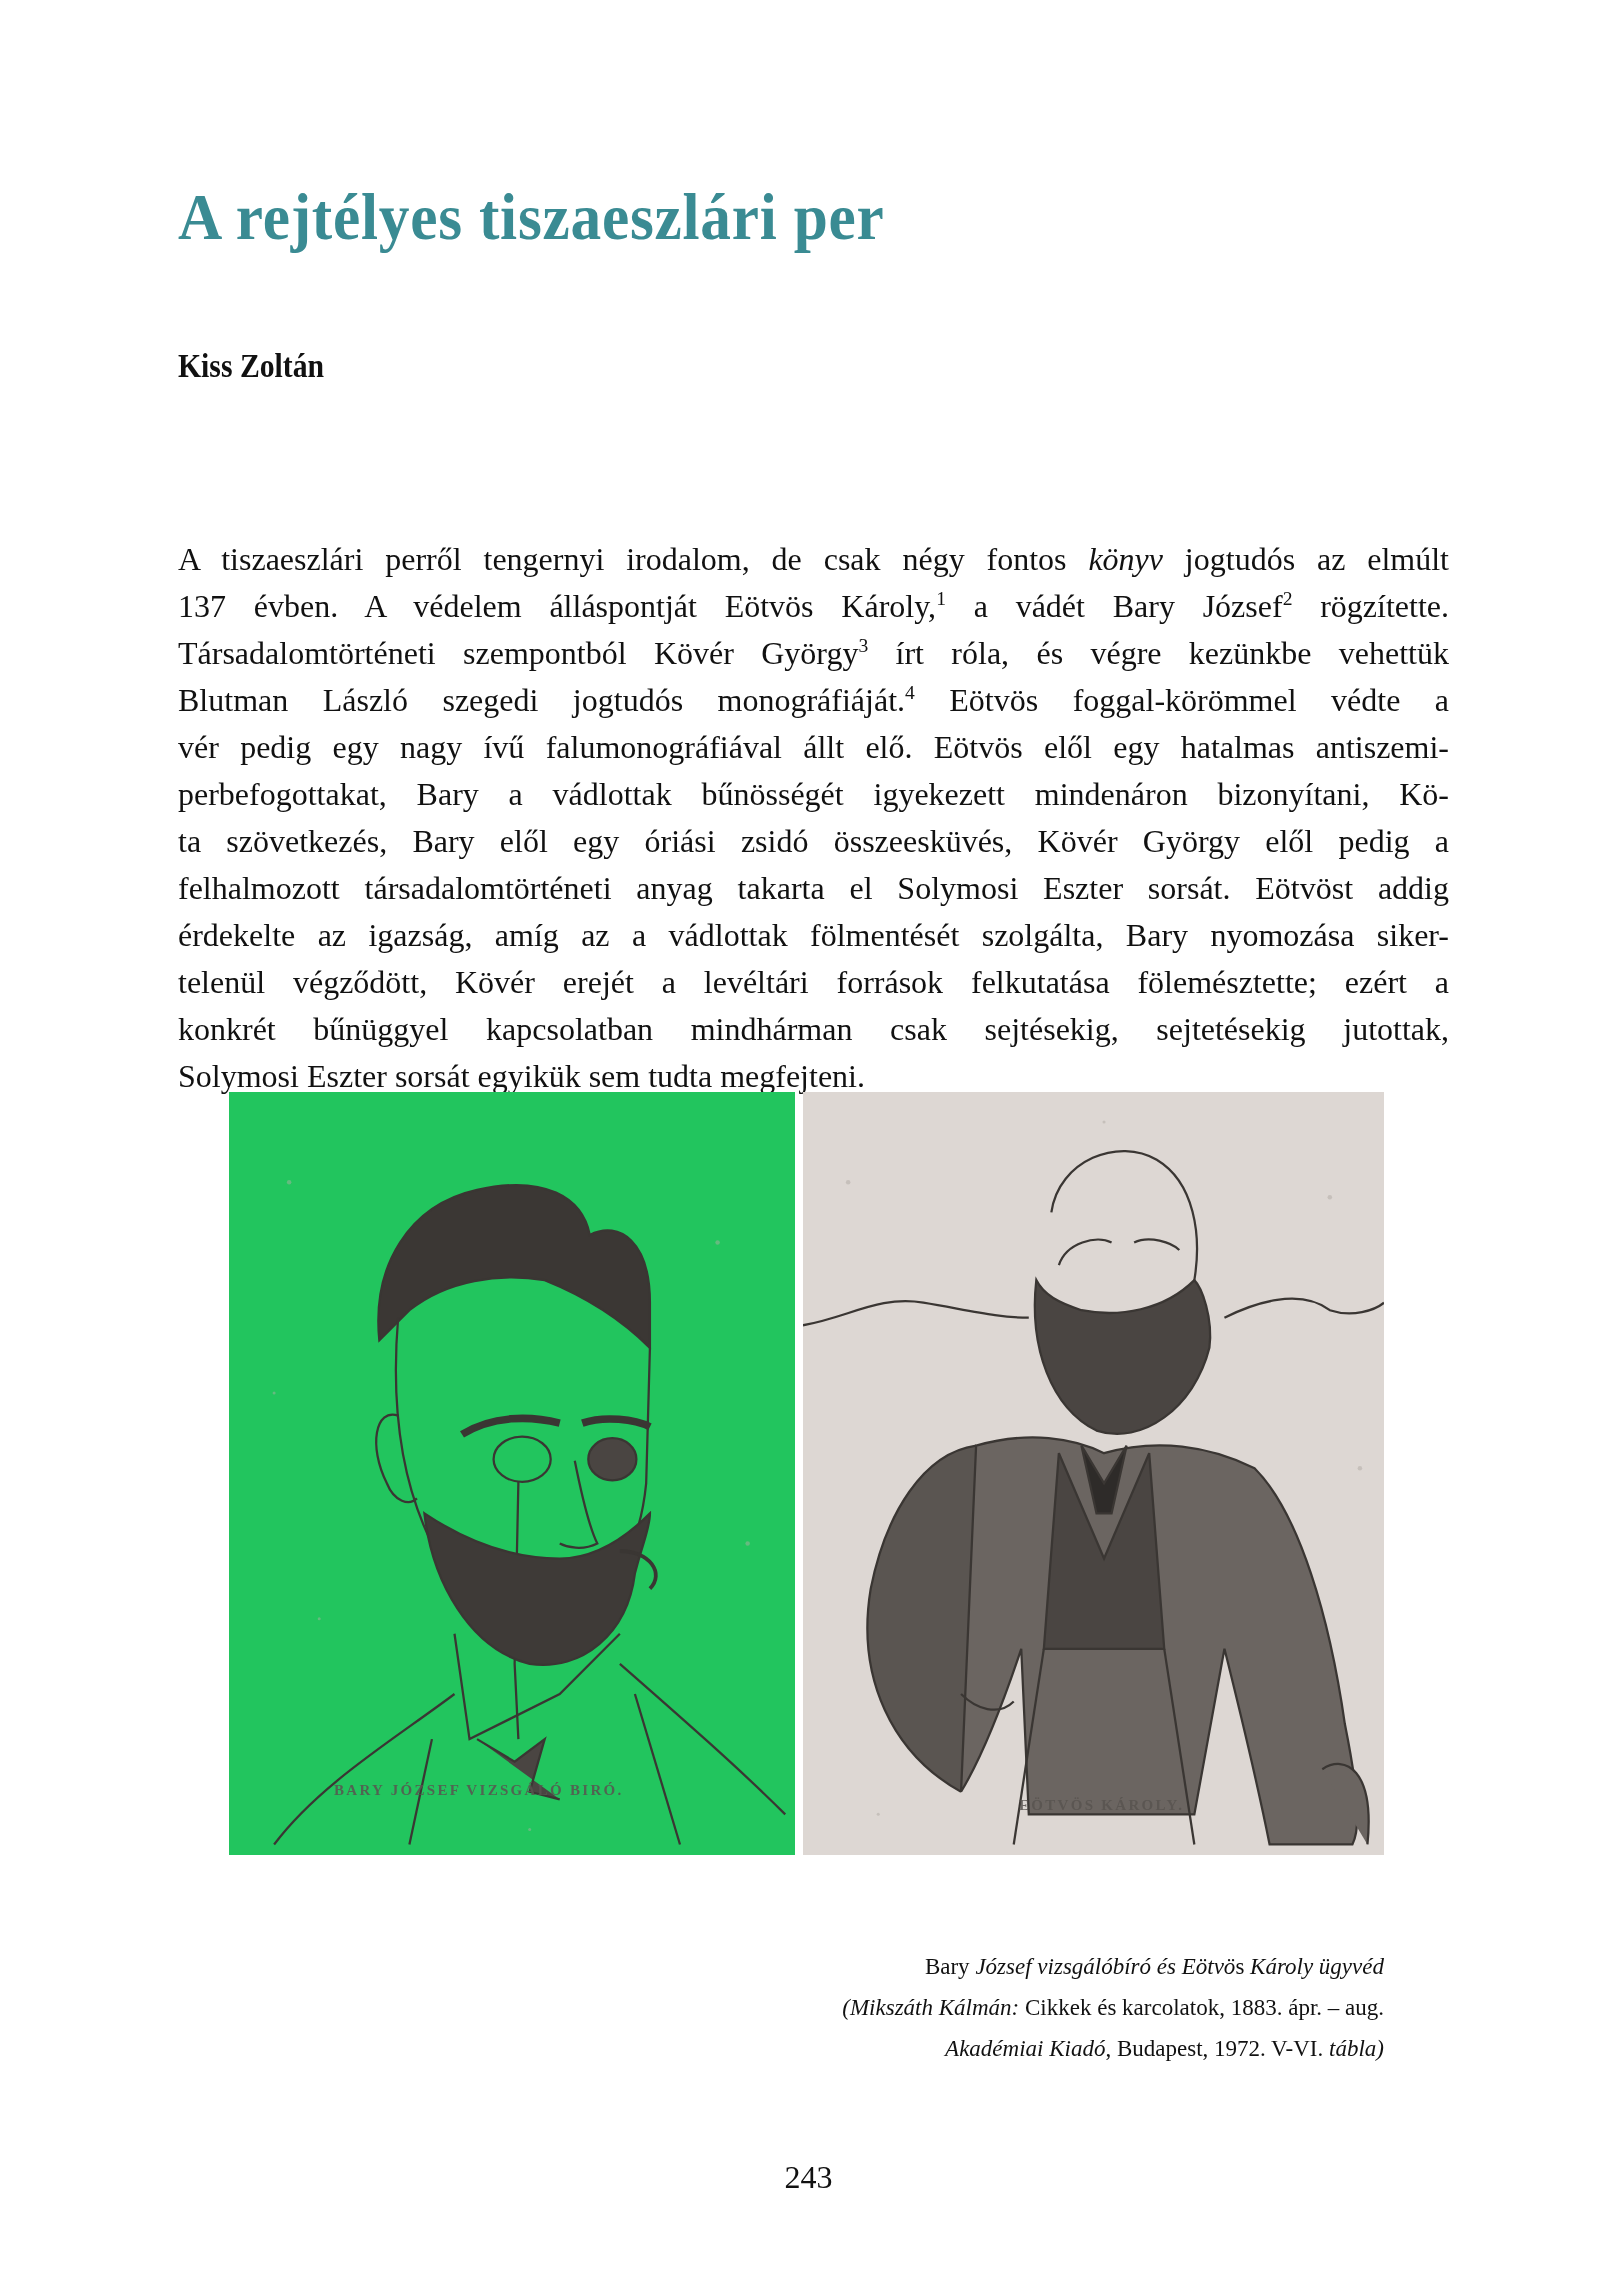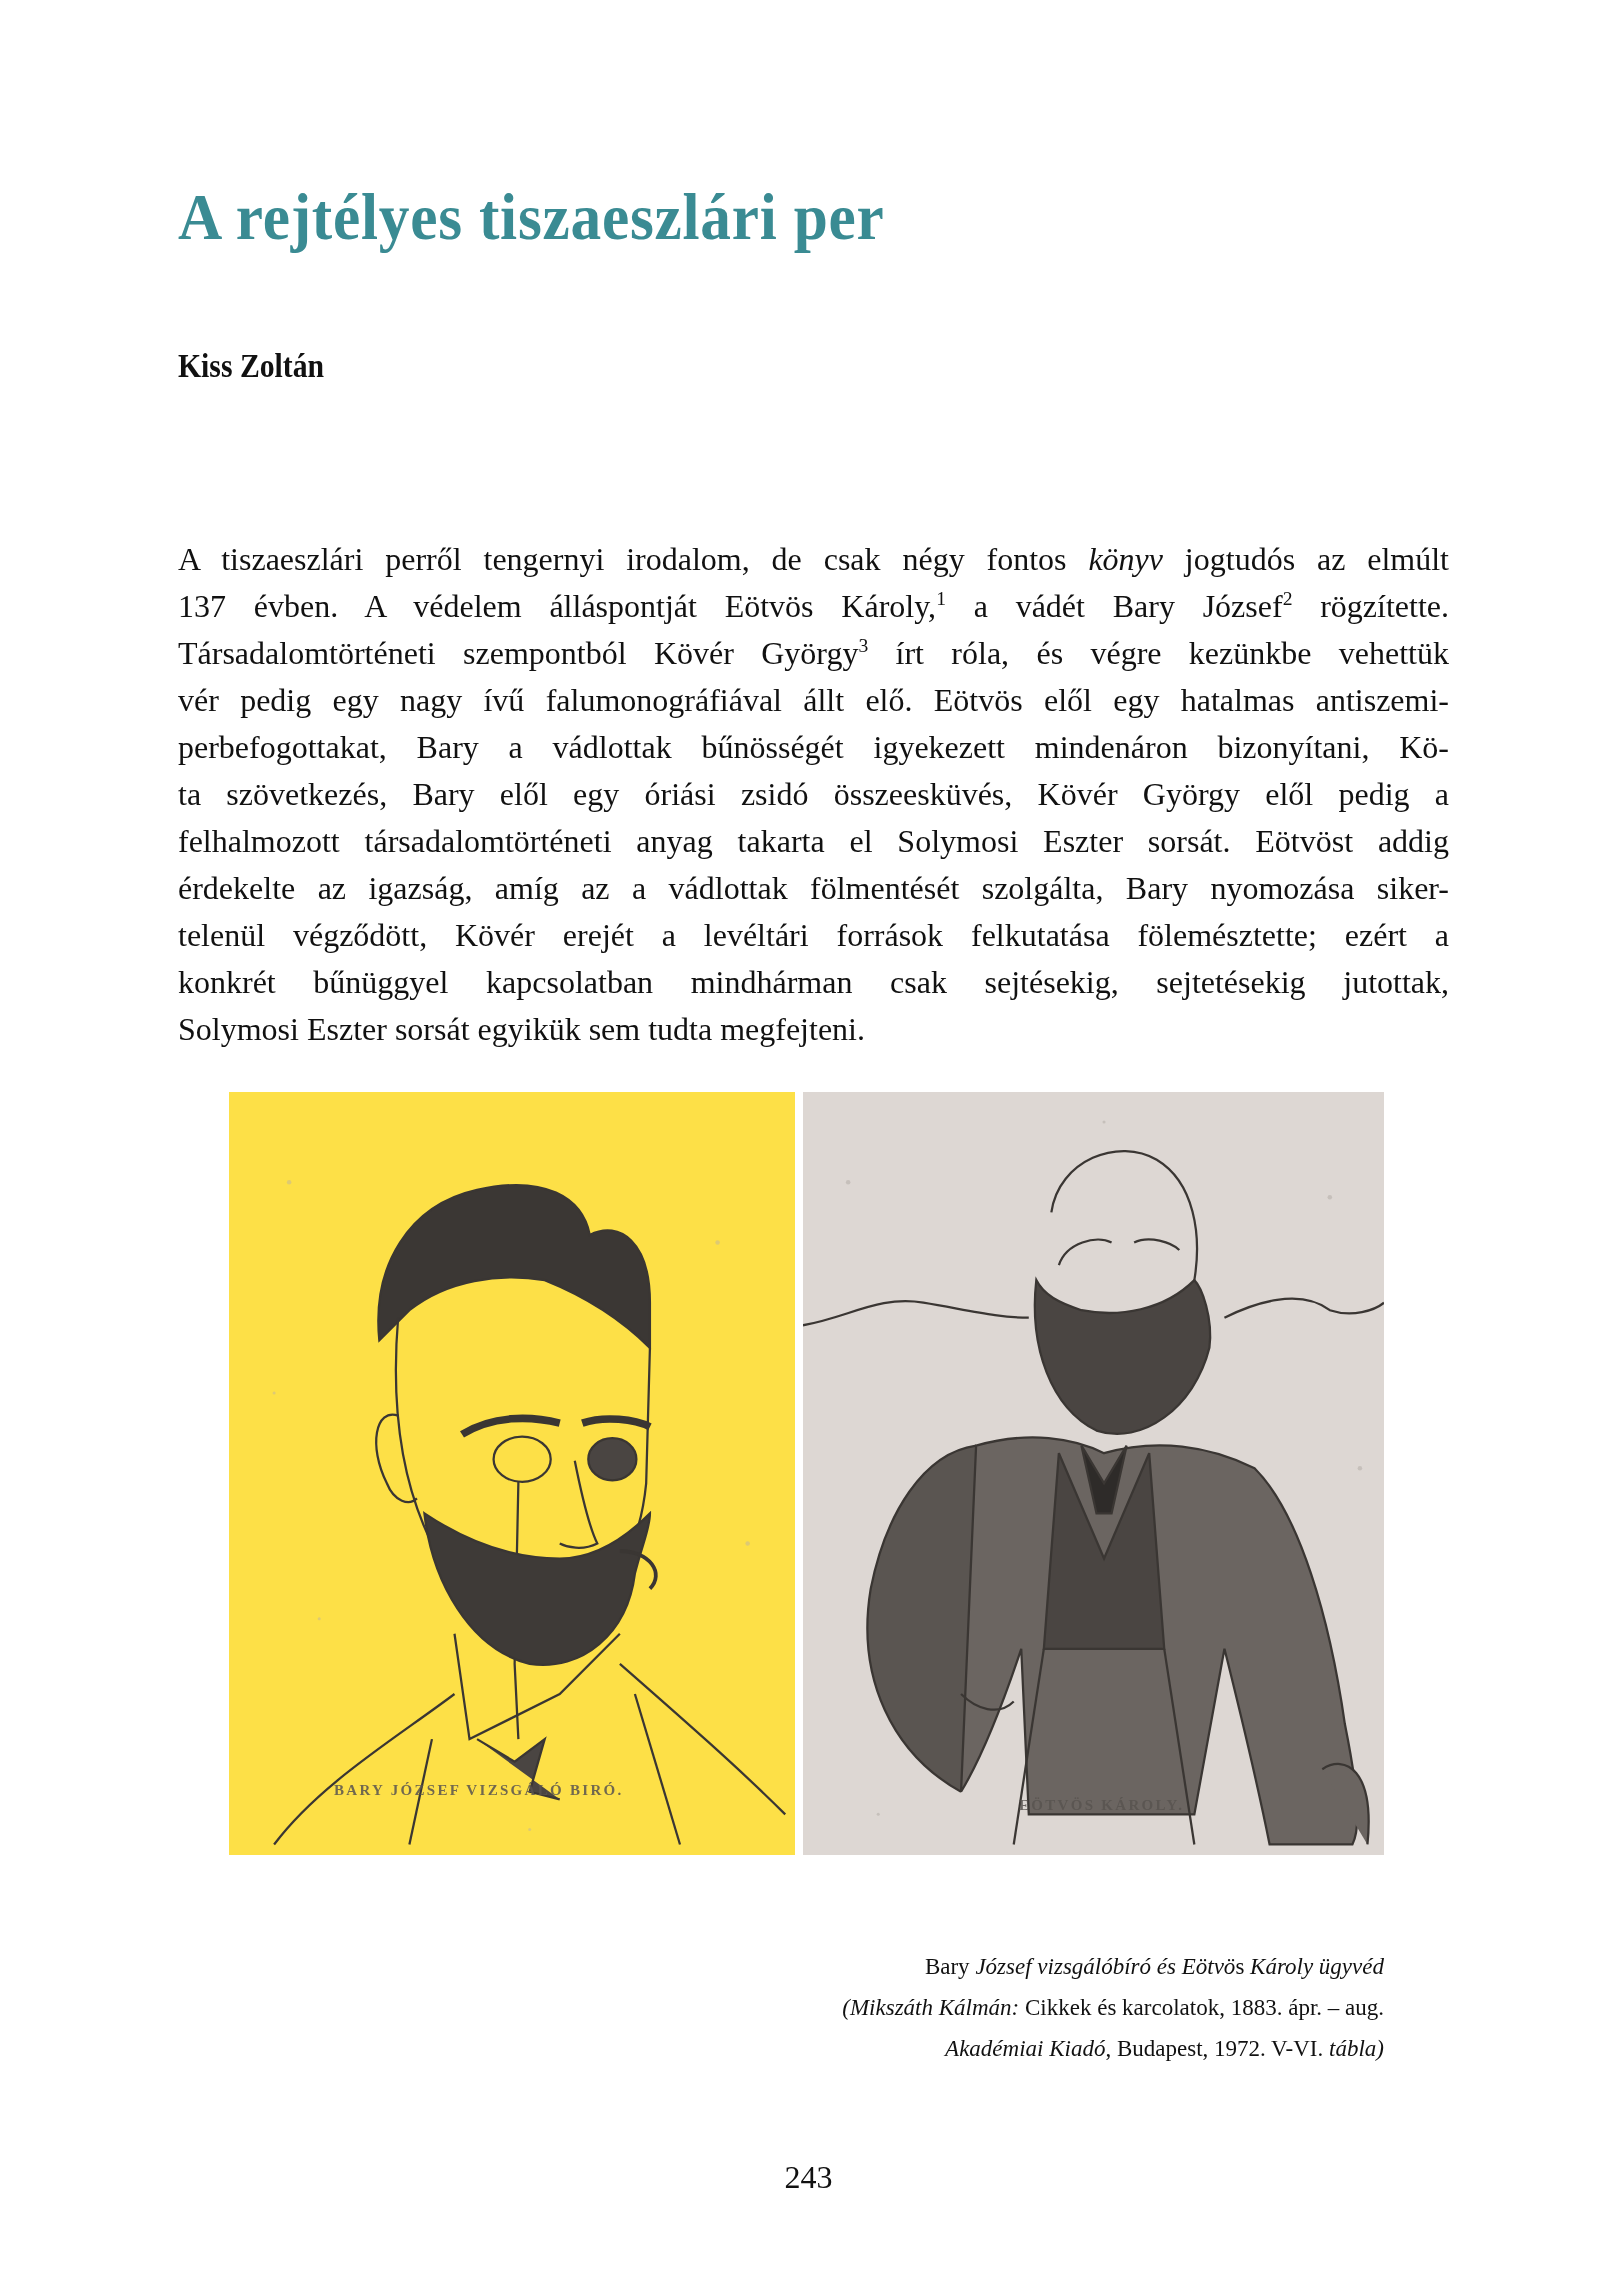--- a/index.html
+++ b/index.html
@@ -10,21 +10,21 @@
            font-size: 66px; color: #3a8b93; letter-spacing: 0.8px; transform: scaleX(0.93); transform-origin: left top; }
   .author { position: absolute; left: 178px; top: 348px; margin: 0;
             font-weight: bold; font-size: 33px; transform: scaleX(0.9); transform-origin: left top; }
   .body-text { position: absolute; left: 178px; top: 536px; width: 1271px;
                font-size: 32px; line-height: 47px; text-align: justify; }
   .body-text .line { display: block; text-align-last: justify; white-space: nowrap; }
   .body-text .line.last { text-align-last: left; }
   .body-text sup { font-size: 19.6px; line-height: 0; vertical-align: 12px; }
   .figure { position: absolute; left: 229px; top: 1092px; width: 1155px; height: 763px; }
   .portrait { position: absolute; top: 0; height: 763px; overflow: hidden; }
-  .portrait.left { left: 0; width: 566px; background: #fde047; }
+  .portrait.left { left: 0; width: 566px; background: #22c55e; }
   .portrait.right { left: 574px; width: 581px; background: #ddd7d3; }
   .portrait svg { position: absolute; left: 0; top: 0; width: 100%; height: 100%; }
   .plate-label { position: absolute; font-family: "Liberation Serif", serif; font-weight: bold;
                  font-size: 15px; letter-spacing: 2.3px; color: #595450; opacity: 0.85; }
   .portrait.left .plate-label { left: 105px; bottom: 56px; }
   .portrait.right .plate-label { left: 208px; bottom: 41px; padding-left: 8px; }
   .caption { position: absolute; left: 229px; top: 1946px; width: 1155px; text-align: right;
              font-size: 23px; line-height: 41px; }
   .caption i { font-style: italic; }
   .page-number { position: absolute; left: 0; width: 1617px; top: 2159px; text-align: center; font-size: 32px; }
@@ -32,20 +32,21 @@
 </head>
 <body>
 
 <h1 class="title">A rejtélyes tiszaeszlári per</h1>
 <h2 class="author">Kiss Zoltán</h2>
 
 <div class="body-text" id="body-text">
     <span class="line"><span>A tiszaeszlári perről tengernyi irodalom, de csak négy fontos </span><i>könyv</i><span> jogtudós az elmúlt</span></span>
     <span class="line"><span>137 évben. A védelem álláspontját Eötvös Károly,</span><sup>1</sup><span> a vádét Bary József</span><sup>2</sup><span> rögzítette.</span></span>
     <span class="line"><span>Társadalomtörténeti szempontból Kövér György</span><sup>3</sup><span> írt róla, és végre kezünkbe vehettük</span></span>
+    <span class="line"><span>Blutman László szegedi jogtudós monográfiáját.</span><sup>4</sup><span> Eötvös foggal-körömmel védte a</span></span>
     <span class="line"><span>vér pedig egy nagy ívű falumonográfiával állt elő. Eötvös elől egy hatalmas antiszemi-</span></span>
     <span class="line"><span>perbefogottakat, Bary a vádlottak bűnösségét igyekezett mindenáron bizonyítani, Kö-</span></span>
     <span class="line"><span>ta szövetkezés, Bary elől egy óriási zsidó összeesküvés, Kövér György elől pedig a</span></span>
     <span class="line"><span>felhalmozott társadalomtörténeti anyag takarta el Solymosi Eszter sorsát. Eötvöst addig</span></span>
     <span class="line"><span>érdekelte az igazság, amíg az a vádlottak fölmentését szolgálta, Bary nyomozása siker-</span></span>
     <span class="line"><span>telenül végződött, Kövér erejét a levéltári források felkutatása fölemésztette; ezért a</span></span>
     <span class="line"><span>konkrét bűnüggyel kapcsolatban mindhárman csak sejtésekig, sejtetésekig jutottak,</span></span>
     <span class="line last"><span>Solymosi Eszter sorsát egyikük sem tudta megfejteni.</span></span>
   </div>
 

